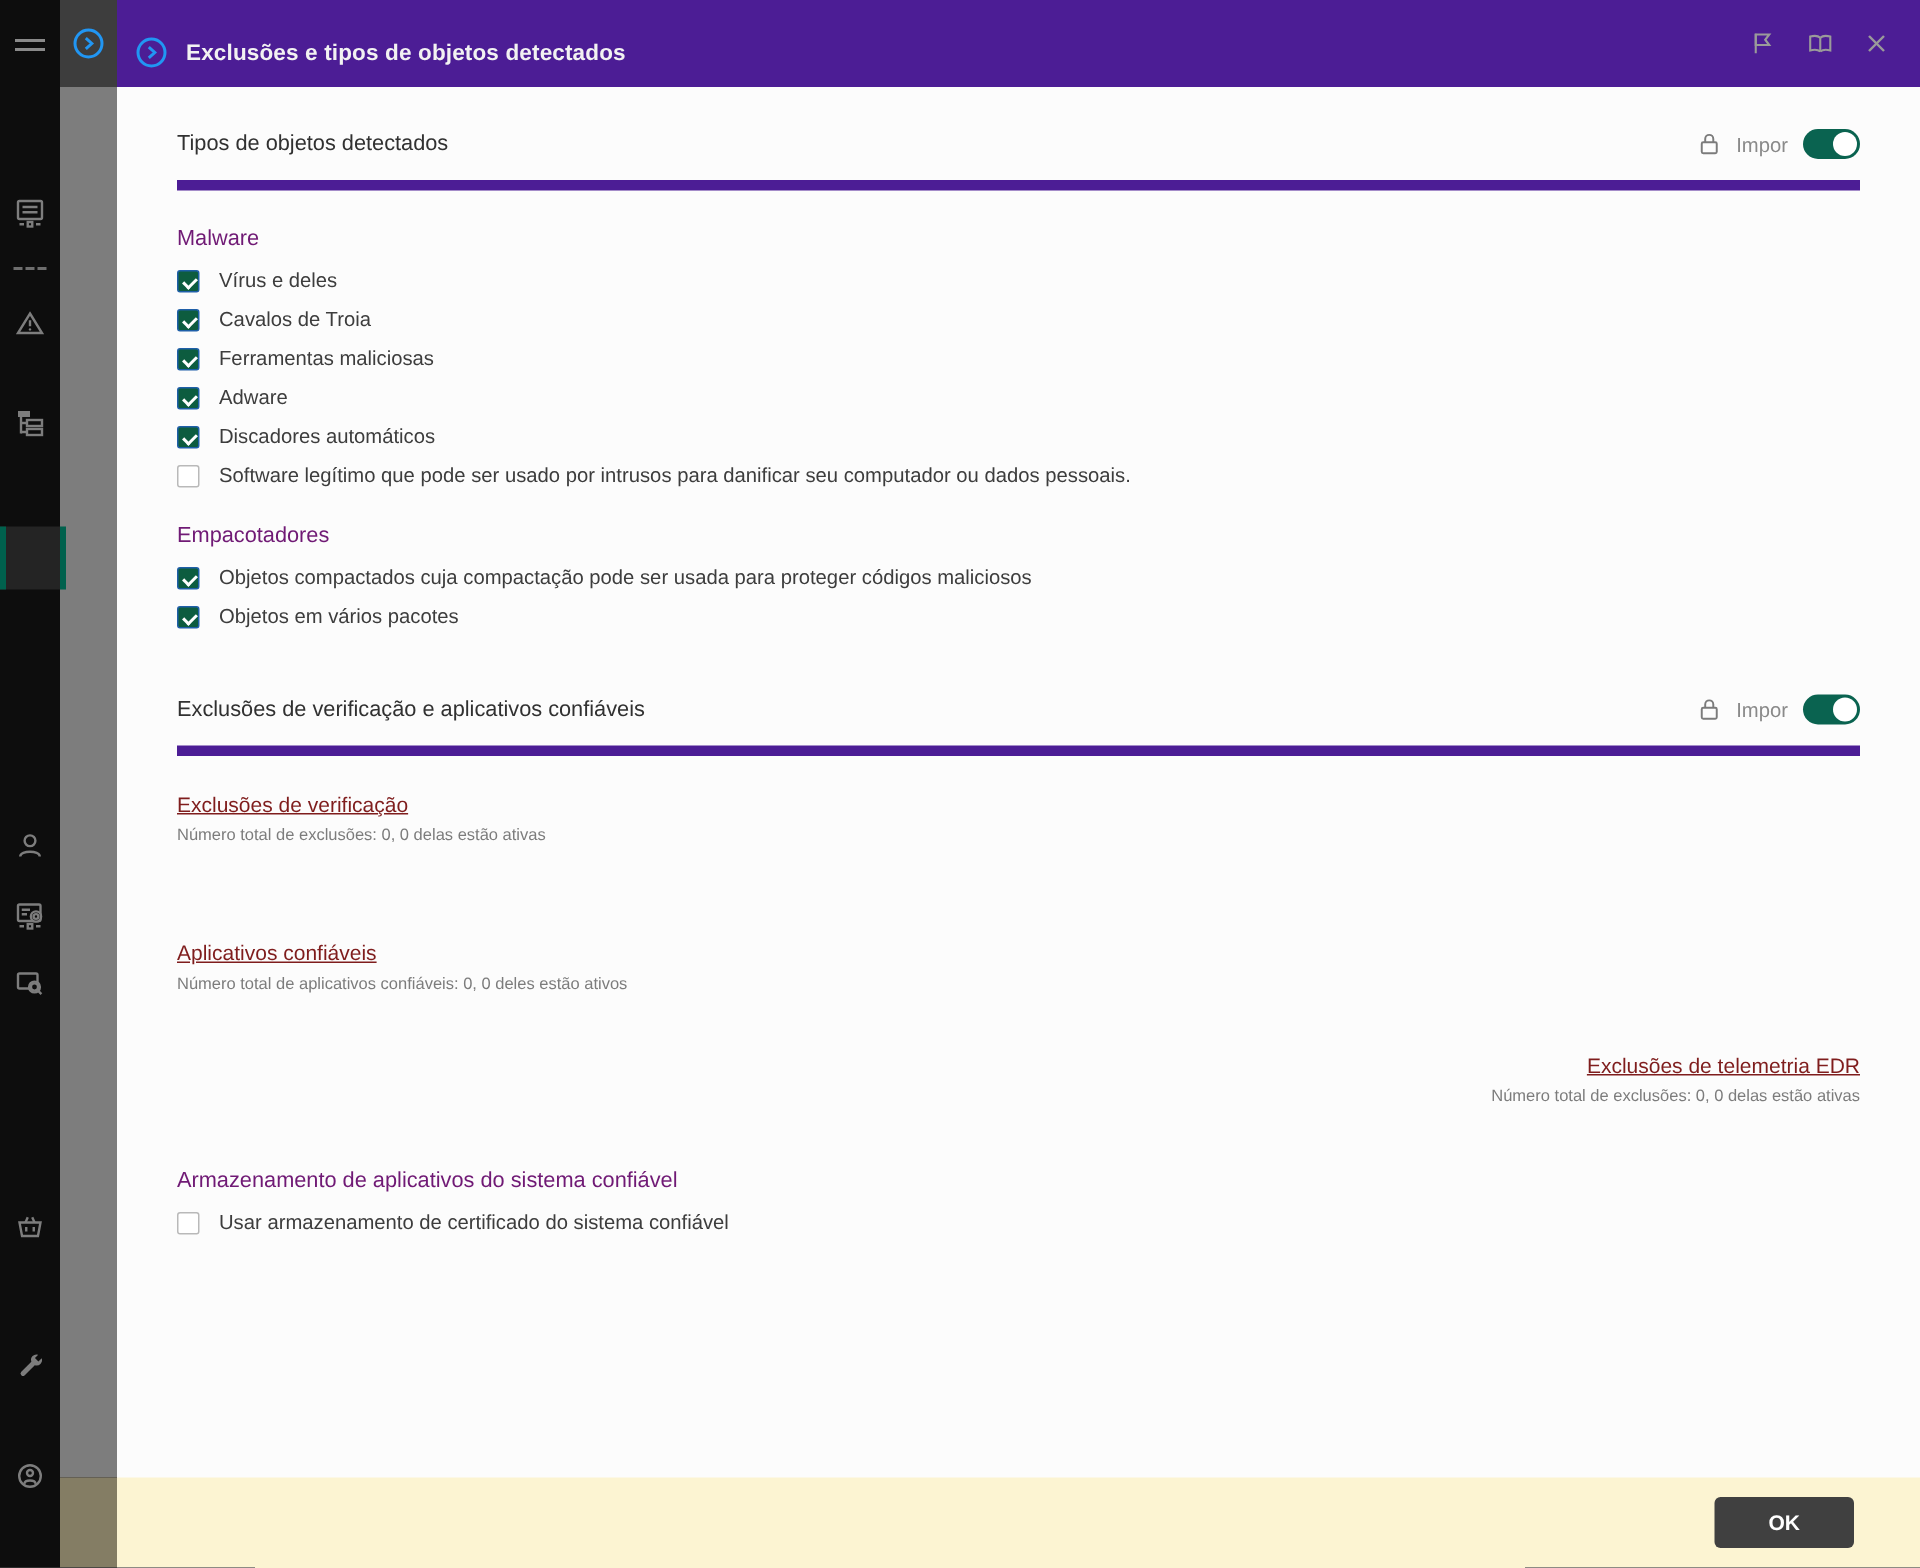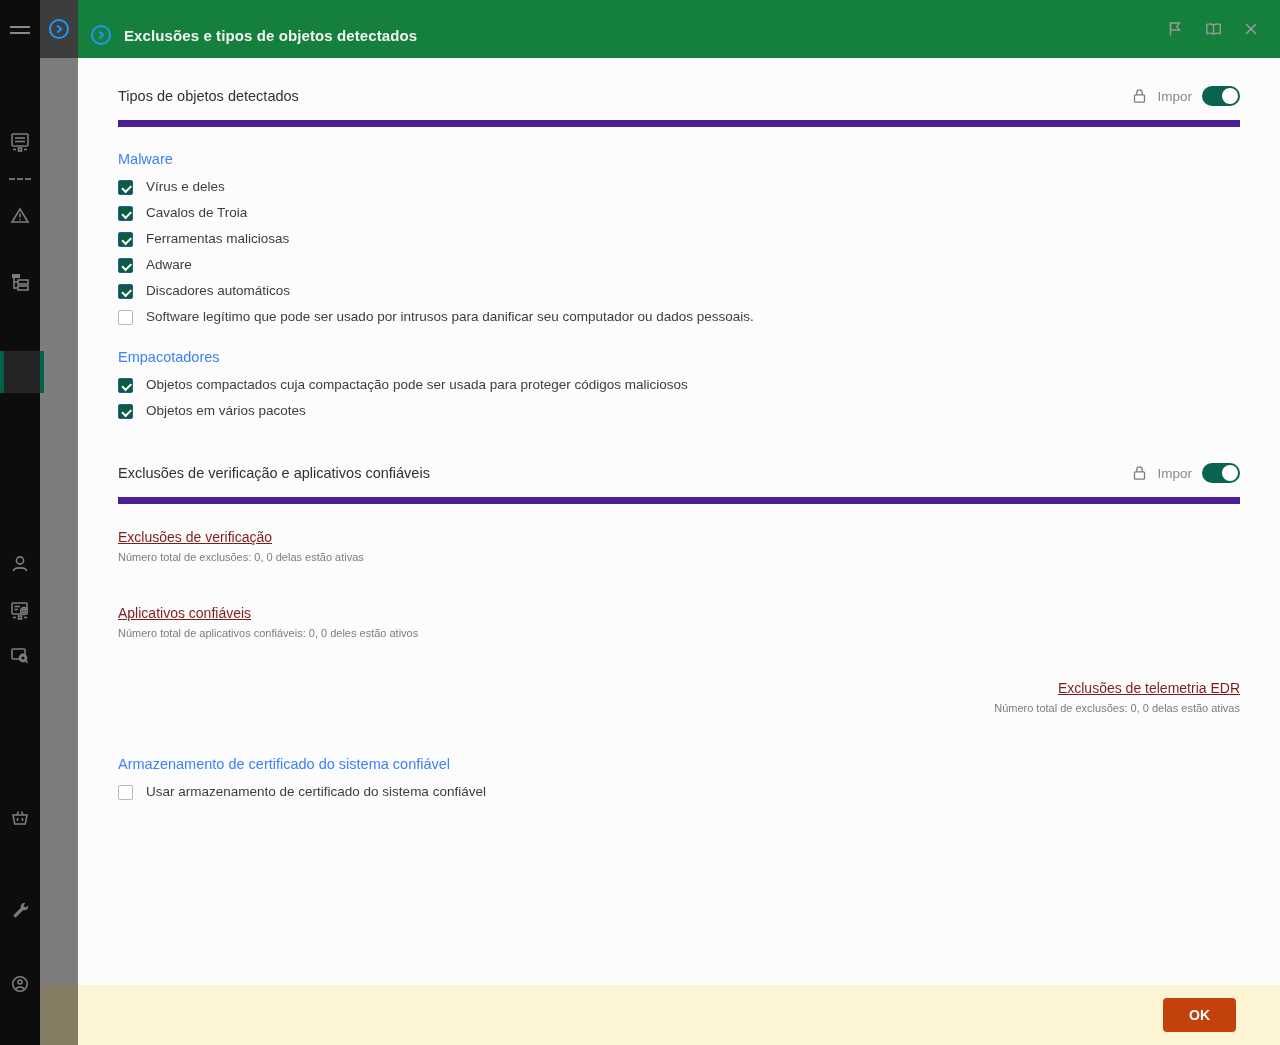--- a/index.html
+++ b/index.html
@@ -41,21 +41,21 @@
   .backdrop-top-ic{ position:absolute; left:40px; top:0;   width:38px; height:58px;
                     display:flex; align-items:center; justify-content:center; }
   .backdrop-strip { position:absolute; left:40px; top:58px; width:38px; height:927px; background:#7d7d7d; }
   .backdrop-strip-teal { position:absolute; left:40px; top:351px; width:4px; height:42px; background:#00614d; }
   .backdrop-foot  { position:absolute; left:40px; top:985px; width:38px; height:60px; background:#847d64; }
 
   
   .modal { position:absolute; left:78px; top:0; width:1202px; height:1045px; background:#fcfcfc; }
   .modal-titlebar {
     position:absolute; left:0; top:0; width:1202px; height:70px;
-    background:#15803d; display:flex; align-items:center;
+    background:#4c1d95; display:flex; align-items:center;
   }
   .title-ico { width:46px; display:flex; align-items:center; justify-content:center; }
   .modal-title {
     color:#f2f2f2; font-size:15px; font-weight:bold; letter-spacing:.1px;
   }
   .titlebar-actions { position:absolute; right:10px; top:0; height:58px;
     display:flex; align-items:center; }
   .tb-btn { width:38px; height:38px; display:flex; align-items:center; justify-content:center;
     color:#9a9a9a; }
 
@@ -76,21 +76,21 @@
   .impor-label { font-size:13.5px; color:#8a8a8a; white-space:nowrap; }
   .toggle {
     width:38px; height:20px; border-radius:10px; background:#0a6350; position:relative;
     flex:0 0 auto;
   }
   .toggle .knob {
     position:absolute; right:2px; top:2px; width:16px; height:16px;
     border-radius:50%; background:#ffffff;
   }
 
-  .grp-title { font-size:14.5px; color:#3b82f6; margin:24px 0 12px 0; }
+  .grp-title { font-size:14.5px; color:#701a75; margin:24px 0 12px 0; }
   .cb-row { display:flex; align-items:flex-start; margin:0 0 10px 0; }
   .cb {
     width:15px; height:15px; flex:0 0 auto; margin-top:1px;
     border-radius:2px; position:relative;
   }
   .cb.on { background:#0d5c3f; border:1px solid #1f5fa8; }
   .cb.off { background:#ffffff; border:1px solid #b9b9b9; }
   .cb.on::after {
     content:""; position:absolute; left:3px; top:4px;
     width:7px; height:3.5px; border-left:2px solid #fff; border-bottom:2px solid #fff;
@@ -105,23 +105,23 @@
   }
   .link-sub { font-size:11px; color:#7c7c7c; margin-top:5px; }
 
   
   .modal-footer {
     position:absolute; left:0; top:985px; width:1202px; height:60px;
     background:#fcf4d2; display:flex; align-items:center; justify-content:flex-end;
     padding-right:44px;
   }
   .ok-btn {
-    background:#c2410c; color:#ffffff; border:none; border-radius:4px;
+    background:#404040; color:#ffffff; border:none; border-radius:4px;
     font-family:"Liberation Sans", sans-serif; font-size:14px; font-weight:bold;
-    padding:9px 26px; cursor:pointer;
+    padding:9px 36px; cursor:pointer;
   }
 </style>
 </head>
 <body>
 
 <div id="root">
 
   <div class="rail">
     <div class="rail-burger">
       <div class="burger-bars">
@@ -351,31 +351,31 @@
               <span class="knob"></span>
             </span>
           </div>
         </div>
 
         <div class="link-block">
           <a class="ext-link">Exclusões de verificação</a>
           <div class="link-sub">Número total de exclusões: 0, 0 delas estão ativas</div>
         </div>
 
-        <div class="link-block tight" style="margin-top:41px;">
+        <div class="link-block tight" style="margin-top:64px;">
           <a class="ext-link">Aplicativos confiáveis</a>
           <div class="link-sub">Número total de aplicativos confiáveis: 0, 0 deles estão ativos</div>
         </div>
 
         <div class="link-block tight" style="margin-top:40px;text-align:right;">
           <a class="ext-link">Exclusões de telemetria EDR</a>
           <div class="link-sub">Número total de exclusões: 0, 0 delas estão ativas</div>
         </div>
 
-        <div class="grp-title" style="margin-top:42px;">Armazenamento de certificado do sistema confiável</div>
+        <div class="grp-title" style="margin-top:42px;">Armazenamento de aplicativos do sistema confiável</div>
         <div class="cb-row" style="margin-bottom:8px;">
           <span class="cb off"></span>
           <span class="cb-label">Usar armazenamento de certificado do sistema confiável</span>
         </div>
 
       </div>
     </div>
 
     <div class="modal-footer">
       <button class="ok-btn">OK</button>

